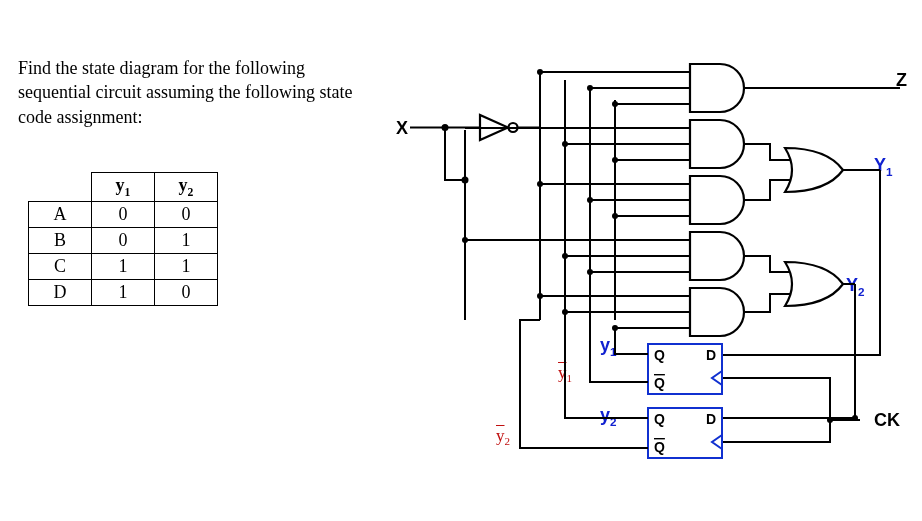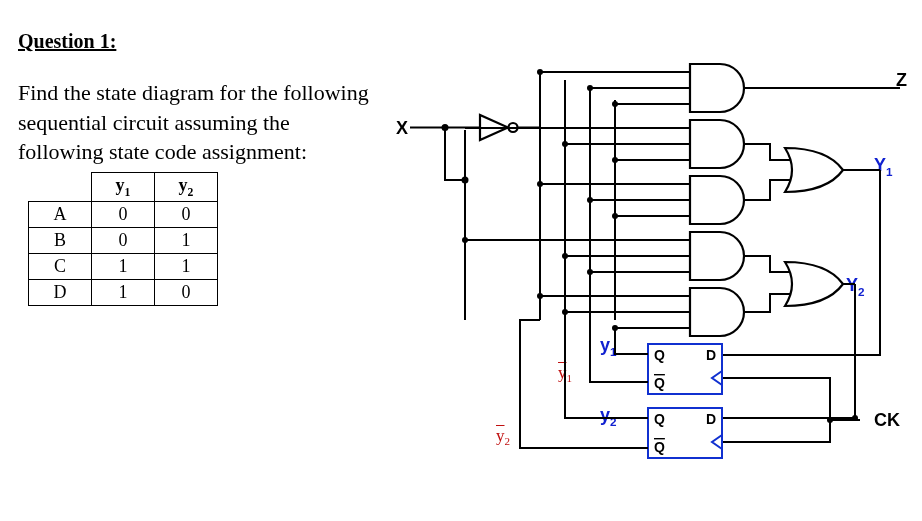--- a/index.html
+++ b/index.html
@@ -1,18 +1,18 @@
 <!DOCTYPE html>
 <html><head>
 <meta charset="utf-8">
 <style>
   html,body{margin:0;padding:0;font-family:"Times New Roman",Times,serif;color:#000;background:#fff}
   .page{position:relative;width:922px;height:521px}
   .title{position:absolute;left:18px;top:30px;font-size:20px;font-weight:bold;text-decoration:underline}
-  .prompt{position:absolute;left:18px;top:78px;font-size:22px;line-height:1.35;width:360px}
+  .prompt{position:absolute;left:18px;top:56px;font-size:18px;line-height:1.35;width:360px}
   
   .sctbl{position:absolute;left:28px;top:172px;border-collapse:collapse;font-size:18px}
   .sctbl th,.sctbl td{border:1.5px solid #000;padding:2px 14px;text-align:center;min-width:34px}
   .sctbl th.nb{border:none}
   .sctbl td.state{font-weight:normal}
   sub{font-size:0.65em}
   
   .lbl{position:absolute;font-family:Arial,Helvetica,sans-serif;font-weight:bold;font-size:18px}
   .blue{color:#1020d0}
   .thinred{color:#c01010;font-family:"Times New Roman",serif;font-weight:normal}
@@ -24,21 +24,20 @@
   .gate{stroke:#000;fill:none;stroke-width:2.2}
   .dot{fill:#000}
   .smalltxt{font-family:Arial,Helvetica,sans-serif;font-size:14px;font-weight:bold}
   .qbar{text-decoration:overline}
 </style>
 </head>
 <body>
 
 <div class="page">
 
-  <div class="title">Question 1:</div>
 
   <div class="prompt">Find the state diagram for the following sequential circuit assuming the following state code assignment:</div>
 
   <table class="sctbl">
     <tbody>
         <tr>
       <th class="nb"></th>
       <th><span>y</span><sub>1</sub></th>
       <th><span>y</span><sub>2</sub></th>
     </tr>

